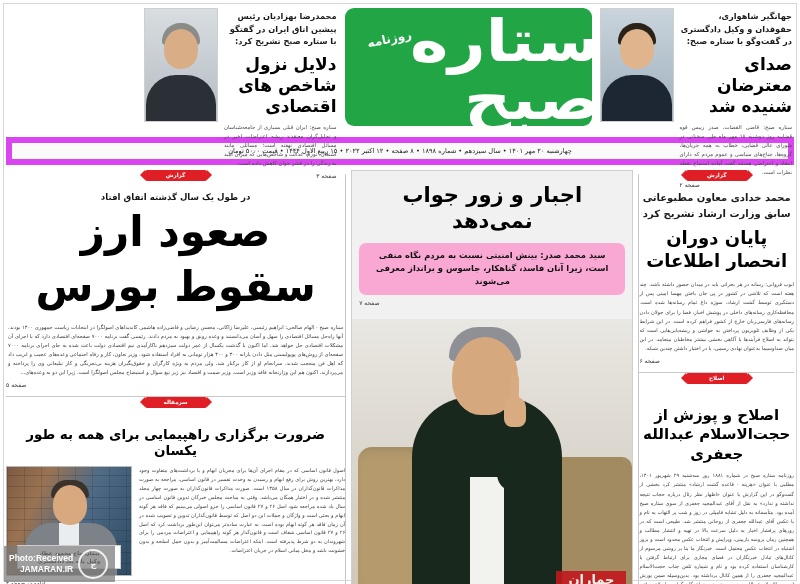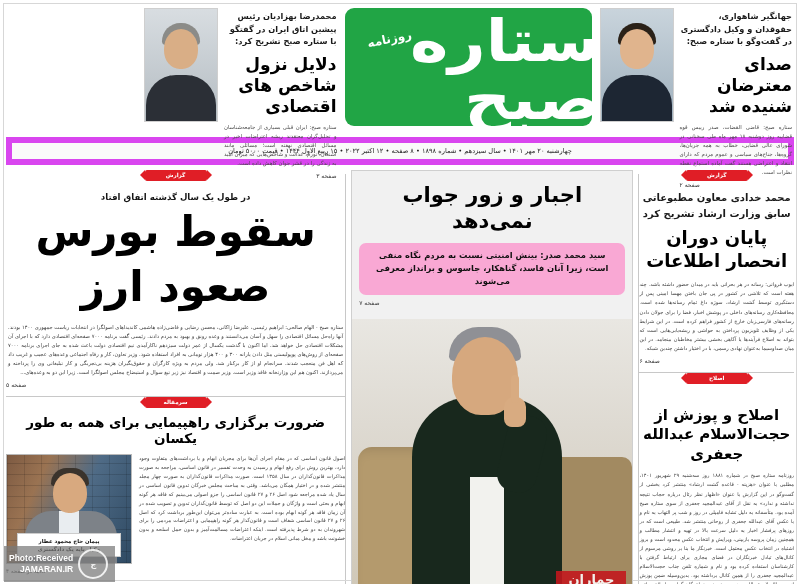--- a/index.html
+++ b/index.html
@@ -121,21 +121,21 @@
     text-align:center; font-weight:bold; color:#000;
     font-size: 42px; line-height: 1.16; margin-top: 6px; letter-spacing: -1px;
   }
   .lead-body {
     font-size: 5.2px; line-height: 1.72; text-align: justify; color:#3d3d3d;
     margin-top: 12px; padding: 0 2px;
   }
   .hrule { height:1px; background:#c8c8c8; margin: 8px 0 0 0; }
 
   .op-head {
-    text-align:center; font-size:13.5px; font-weight:bold; margin-top:4px; color:#000;
+    text-align:center; font-size:13.5px; font-weight:bold; margin-top:16px; color:#000;
   }
   .op-body-wrap { display:flex; flex-direction: row-reverse; gap:7px; margin-top:8px; }
   .op-text { flex:1; font-size:5.1px; line-height:1.75; text-align:justify; color:#3d3d3d; }
   .op-photo {
     width: 124px; height: 108px; flex:0 0 124px; position:relative; overflow:hidden;
     border:1px solid #b9b9b9;
     background: linear-gradient(115deg,#7d5a42 0%, #9a7352 25%, #4f6b86 55%, #2f4a63 100%);
   }
   .op-photo .brick{
     position:absolute; inset:0;
@@ -291,22 +291,22 @@
     <span>چهارشنبه ۲۰ مهر ۱۴۰۱ • سال سیزدهم • شماره ۱۸۹۸ • ۸ صفحه • ۱۲ اکتبر ۲۰۲۲ • ۱۵ ربیع الاول ۱۴۴۴ • قیمت ۵۰۰۰ تومان</span>
   </div>
 
   <div class="grid">
 
     <div class="col-right">
       <div class="ribbon-wrap">
         <span class="ribbon">گزارش</span>
       </div>
       <div class="lead-kicker">در طول یک سال گذشته اتفاق افتاد</div>
+      <div class="lead-head">صعود ارز</div>
       <div class="lead-head">سقوط بورس</div>
-      <div class="lead-head">صعود ارز</div>
       <div class="lead-body">ستاره صبح - الهام صالحی: ابراهیم رئیسی، علیرضا زاکانی، محسن رضایی و قاضی‌زاده هاشمی کاندیداهای اصولگرا در انتخابات ریاست جمهوری ۱۴۰۰ بودند. آنها راه‌حل مسائل اقتصادی را سهل و آسان می‌دانستند و وعده رونق و بهبود به مردم دادند. رئیسی گفت برنامه ۷۰۰۰ صفحه‌ای اقتصادی دارد که با اجرای آن مشکلات اقتصادی حل خواهد شد. اما اکنون با گذشت یکسال از عمر دولت سیزدهم ناکارآمدی تیم اقتصادی دولت باعث شده به جای اجرای برنامه ۷۰۰۰ صفحه‌ای از روش‌های پوپولیستی مثل دادن یارانه ۳۰۰ و ۴۰۰ هزار تومانی به افراد استفاده شود. وزیر تعاون، کار و رفاه اجتماعی وعده‌های عجیب و غریب داد که اهل فن متعجب شدند. سرانجام او از کار برکنار شد. ولی مردم به ویژه کارگران و حقوق‌بگیران هزینه بی‌تجربگی و کار تبلیغاتی وی را پرداخته و می‌پردازند. اکنون هم این وزارتخانه فاقد وزیر است. وزیر صمت و اقتصاد نیز زیر تیغ سوال و استیضاح مجلس اصولگرا است. زیرا این دو به وعده‌های...</div>
       <div class="pageref l">صفحه ۵</div>
 
       <div class="hrule"></div>
       <div class="ribbon-wrap">
         <span class="ribbon">سرمقاله</span>
       </div>
       <div class="op-head">ضرورت برگزاری راهپیمایی برای همه به طور یکسان</div>
       <div class="op-body-wrap">
         <div class="op-photo">

